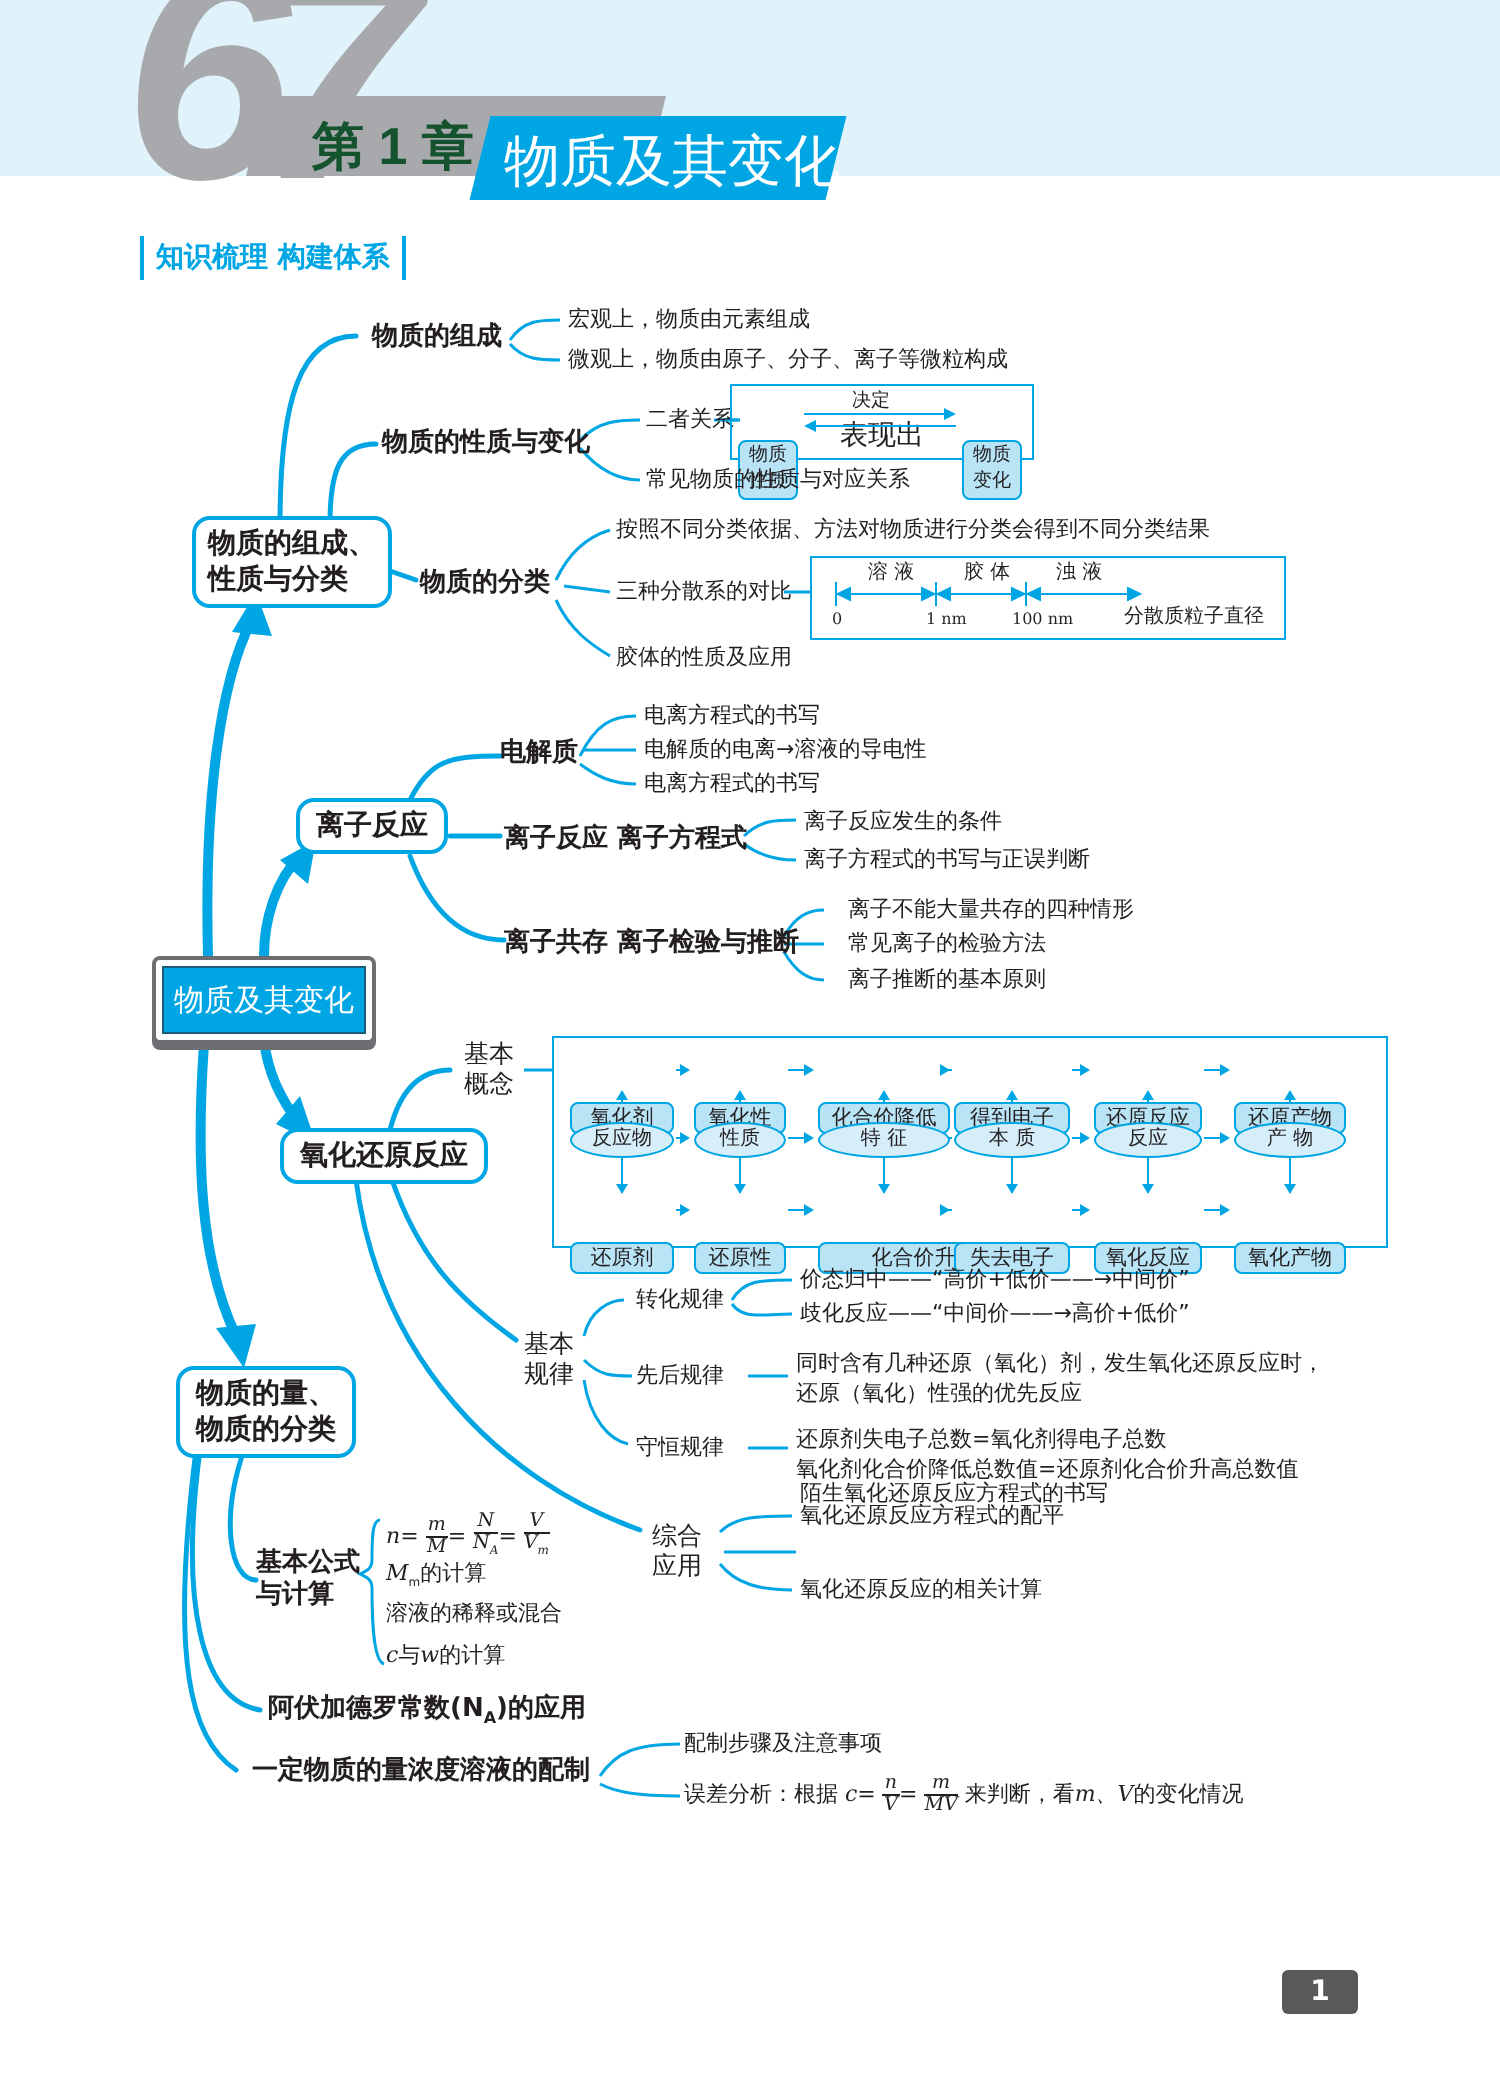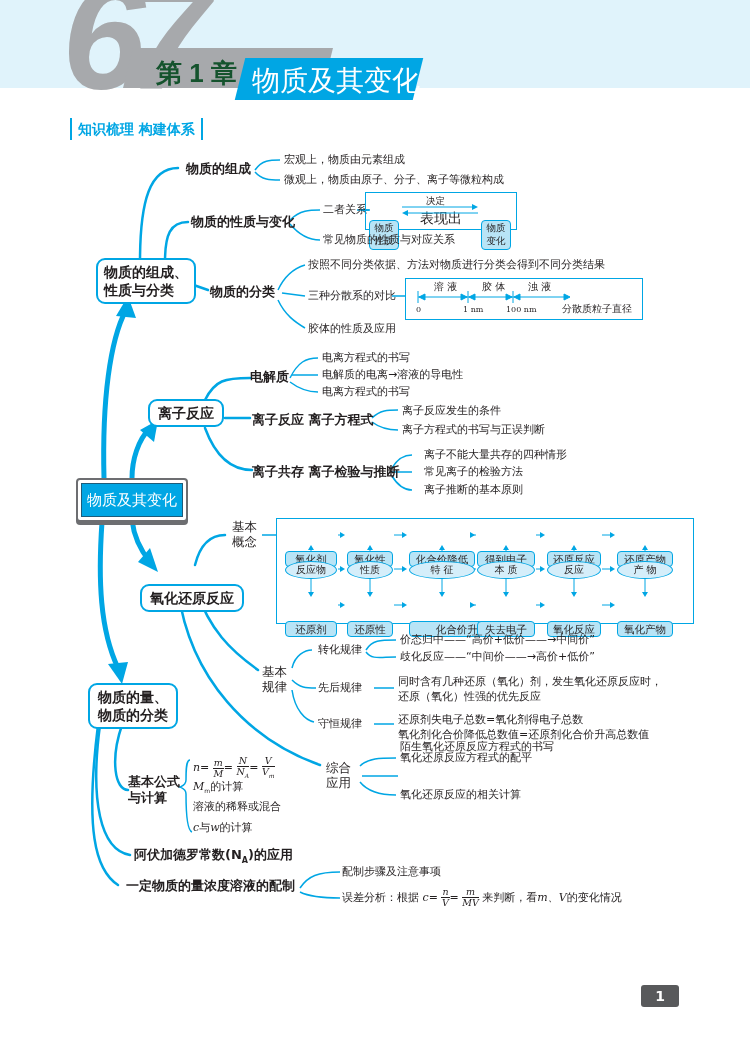--- a/index.html
+++ b/index.html
@@ -194,21 +194,21 @@
 <div class="t" style="left:322px;top:368px;">电解质的电离→溶液的导电性</div>
 <div class="t" style="left:322px;top:385px;">电离方程式的书写</div>
 <div class="t t13" style="left:252px;top:413px;">离子反应 离子方程式</div>
 <div class="t" style="left:402px;top:404px;">离子反应发生的条件</div>
 <div class="t" style="left:402px;top:423px;">离子方程式的书写与正误判断</div>
 <div class="t t13" style="left:252px;top:465px;text-align:center;">离子共存 离子检验与推断</div>
 <div class="t" style="left:424px;top:448px;">离子不能大量共存的四种情形</div>
 <div class="t" style="left:424px;top:465px;">常见离子的检验方法</div>
 <div class="t" style="left:424px;top:483px;">离子推断的基本原则</div>
 
-<div class="node" style="left:140px;top:564px;margin-top:20px;">氧化还原反应</div>
+<div class="node" style="left:140px;top:564px;">氧化还原反应</div>
 <div class="t" style="left:232px;top:519px;font-size:12.5px;line-height:15px;">
   <div>基本</div>
   <div>概念</div>
 </div>
 <div class="sbox" id="concept-box" style="left:276px;top:518px;width:416px;height:104px;">
   <svg id="concept-svg" style="position:absolute;left:0;top:0;" width="416" height="104">
       <line x1="61" x2="64" y1="16" y2="16" stroke="#00a6e4" stroke-width="1"></line>
       <polygon points="68,16 63,13 63,19" fill="#00a6e4"></polygon>
       <line x1="117" x2="126" y1="16" y2="16" stroke="#00a6e4" stroke-width="1"></line>
       <polygon points="130,16 125,13 125,19" fill="#00a6e4"></polygon>

